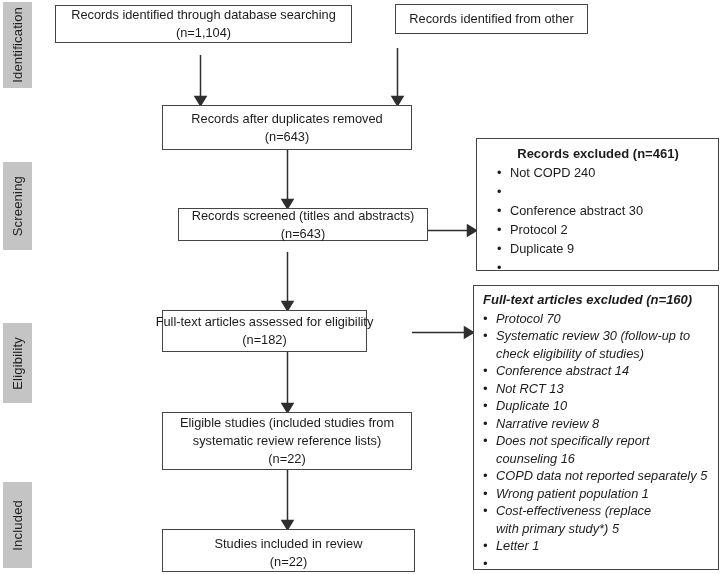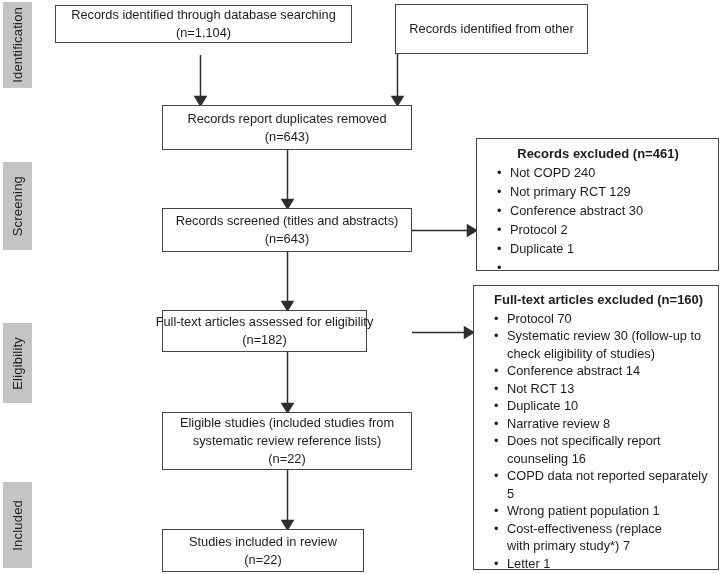--- a/index.html
+++ b/index.html
@@ -24,21 +24,21 @@
   }
   .fbox div{white-space:nowrap;}
   
   .sbox{
     position:absolute;border:1.5px solid #454545;background:#fff;
     font-size:12.8px;box-sizing:border-box;
   }
   .sbox .title{font-weight:bold;font-size:13px;white-space:nowrap;}
   .sbox1{padding:5px 6px 0 20px;line-height:19px;}
   .sbox1 .title{text-align:center;margin-left:-13px;}
-  .sbox2{padding:5px 4px 0 20px;line-height:17.5px;}
+  .sbox2{padding:5px 4px 0 9px;line-height:17.5px;font-style:italic;}
   .sbox2 .title{margin-bottom:1px;}
   .bullet{display:flex;align-items:flex-start;}
   .dot{flex:0 0 13px;text-align:left;}
   .btext{white-space:pre-line;}
   .arrows{position:absolute;left:0;top:0;}
 </style>
 </head>
 <body>
 
 <div class="canvas">
@@ -75,71 +75,70 @@
       <line x1="412" y1="332.5" x2="465" y2="332.5"></line>
       <polygon points="464.5,327 464.5,338 473.5,332.5"></polygon>
     </g>
   </svg>
 
   <div class="fbox" style="left:55px;top:5px;width:297px;height:38px;">
     <div>Records identified through database searching</div>
     <div>(n=1,104)</div>
   </div>
 
-  <div class="fbox" style="left:395px;top:4px;width:193px;height:50px;">
+  <div class="fbox" style="left:395px;top:4px;width:193px;height:30px;">
     <div>Records identified from other</div>
   </div>
 
   <div class="fbox" style="left:162px;top:105px;width:250px;height:45px;">
-    <div>Records report duplicates removed</div>
+    <div>Records after duplicates removed</div>
     <div>(n=643)</div>
   </div>
 
-  <div class="fbox" style="left:162px;top:208px;width:250px;height:44px;">
+  <div class="fbox" style="left:178px;top:208px;width:250px;height:33px;">
     <div>Records screened (titles and abstracts)</div>
     <div>(n=643)</div>
   </div>
 
   <div class="fbox" style="left:162px;top:310px;width:205px;height:42px;">
     <div>Full-text articles assessed for eligibility</div>
     <div>(n=182)</div>
   </div>
 
   <div class="fbox" style="left:162px;top:412px;width:250px;height:58px;">
     <div>Eligible studies (included studies from</div>
     <div>systematic review reference lists)</div>
     <div>(n=22)</div>
   </div>
 
-  <div class="fbox" style="left:162px;top:529px;width:202px;height:43px;">
+  <div class="fbox" style="left:162px;top:529px;width:253px;height:43px;justify-content:flex-end;">
     <div>Studies included in review</div>
     <div>(n=22)</div>
   </div>
 
   <div class="sbox sbox1" style="left:476px;top:138px;width:243px;height:133px;">
     <div class="title">Records excluded (n=461)</div>
     <div class="bullet">
         <span class="dot">•</span>
         <span class="btext">Not COPD 240</span>
       </div>
     <div class="bullet">
         <span class="dot">•</span>
-        <span class="btext">Not primary RCT 129</span>
       </div>
     <div class="bullet">
         <span class="dot">•</span>
         <span class="btext">Conference abstract 30</span>
       </div>
     <div class="bullet">
         <span class="dot">•</span>
         <span class="btext">Protocol 2</span>
       </div>
     <div class="bullet">
         <span class="dot">•</span>
-        <span class="btext">Duplicate 1</span>
+        <span class="btext">Duplicate 9</span>
       </div>
     <div class="bullet">
         <span class="dot">•</span>
       </div>
   </div>
 
   <div class="sbox sbox2" style="left:473px;top:285px;width:246px;height:285px;">
     <div class="title">Full-text articles excluded (n=160)</div>
     <div class="bullet">
         <span class="dot">•</span>
@@ -175,21 +174,21 @@
         <span class="dot">•</span>
         <span class="btext">COPD data not reported separately 5</span>
       </div>
     <div class="bullet">
         <span class="dot">•</span>
         <span class="btext">Wrong patient population 1</span>
       </div>
     <div class="bullet">
         <span class="dot">•</span>
         <span class="btext">Cost-effectiveness (replace
-with primary study*) 7</span>
+with primary study*) 5</span>
       </div>
     <div class="bullet">
         <span class="dot">•</span>
         <span class="btext">Letter 1</span>
       </div>
     <div class="bullet">
         <span class="dot">•</span>
       </div>
   </div>
 

